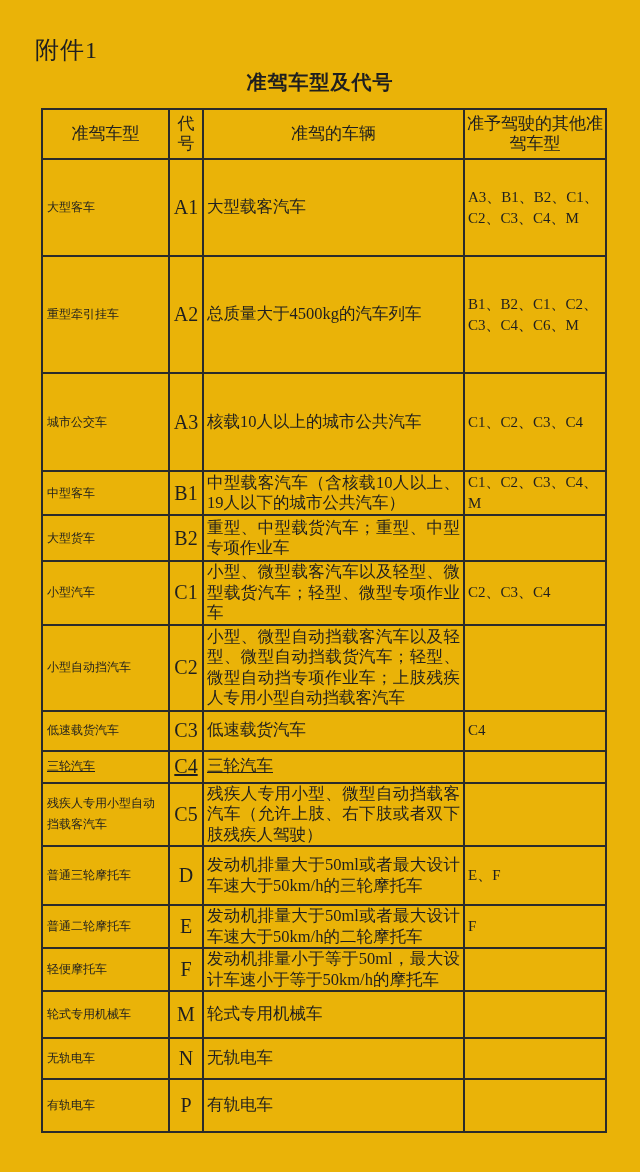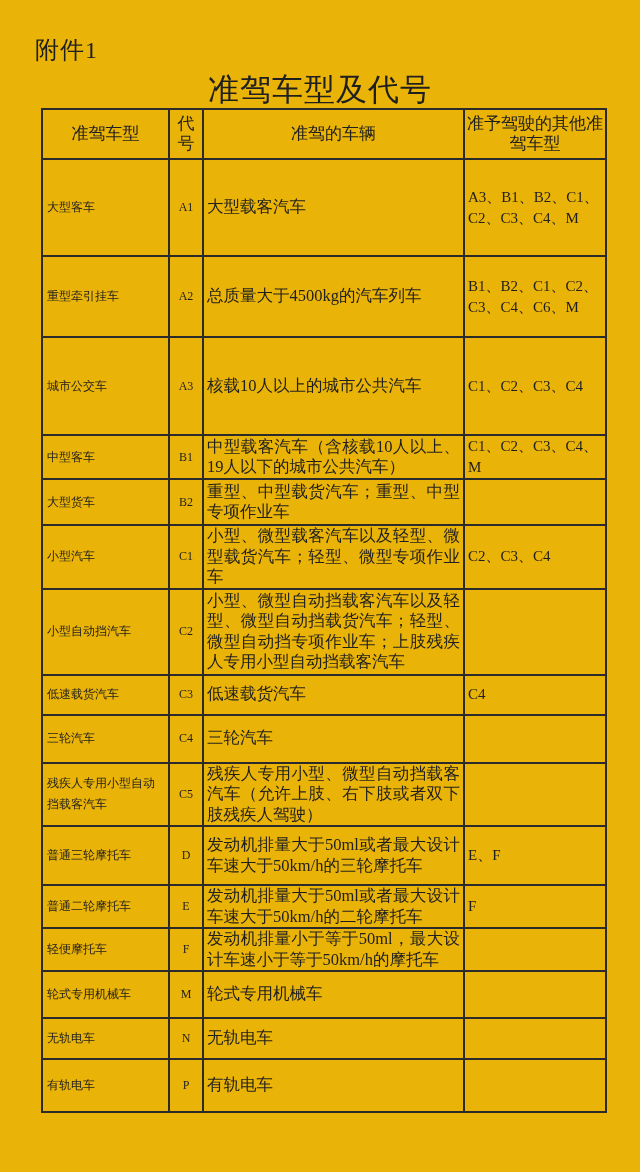--- a/index.html
+++ b/index.html
@@ -19,22 +19,22 @@
     position: absolute;
     left: 35px; top: 34px;
     font-size: 24px;
     letter-spacing: 1px;
   }
   .doc-title {
     position: absolute;
     left: 0; top: 69px;
     width: 100%;
     text-align: center;
-    font-size: 31px;
-    font-weight: normal;
+    font-size: 20px;
+    font-weight: bold;
     letter-spacing: 1px;
   }
   table.vtable {
     position: absolute;
     left: 41px; top: 108px;
     width: 564px;
     table-layout: fixed;
     border-collapse: collapse;
   }
   .vtable col.c1 { width: 127px; }
@@ -54,47 +54,47 @@
     line-height: 20px;
     padding: 0 2px;
   }
   td.cell-type {
     font-size: 12px;
     line-height: 21px;
     text-align: left;
     padding: 0 2px 0 4px;
   }
   td.cell-code {
-    font-size: 12px;
+    font-size: 20px;
     text-align: center;
     padding: 0;
   }
   td.cell-vehicles {
     font-size: 16.5px;
     line-height: 20.5px;
     text-align: justify;
     padding: 0 3px;
   }
   td.cell-others {
     font-size: 15px;
     line-height: 21px;
     text-align: left;
     word-break: break-all;
     padding: 0 2px 0 3px;
   }
   
   tbody tr:nth-child(1)  { height: 97px; }
-  tbody tr:nth-child(2)  { height: 81px; }
+  tbody tr:nth-child(2)  { height: 117px; }
   tbody tr:nth-child(3)  { height: 98px; }
   tbody tr:nth-child(4)  { height: 43px; }
   tbody tr:nth-child(5)  { height: 46px; }
   tbody tr:nth-child(6)  { height: 63px; }
   tbody tr:nth-child(7)  { height: 86px; }
   tbody tr:nth-child(8)  { height: 40px; padding-left: 13px; }
-  tbody tr:nth-child(9)  { height: 48px; }
+  tbody tr:nth-child(9)  { height: 32px; text-decoration: underline; }
   tbody tr:nth-child(10) { height: 57px; }
   tbody tr:nth-child(11) { height: 59px; }
   tbody tr:nth-child(12) { height: 42px; }
   tbody tr:nth-child(13) { height: 42px; }
   tbody tr:nth-child(14) { height: 47px; margin-left: 29px; }
   tbody tr:nth-child(15) { height: 41px; }
   tbody tr:nth-child(16) { height: 53px; }
   tbody tr:nth-child(17) { height: 44px; }
 </style>
 </head>

